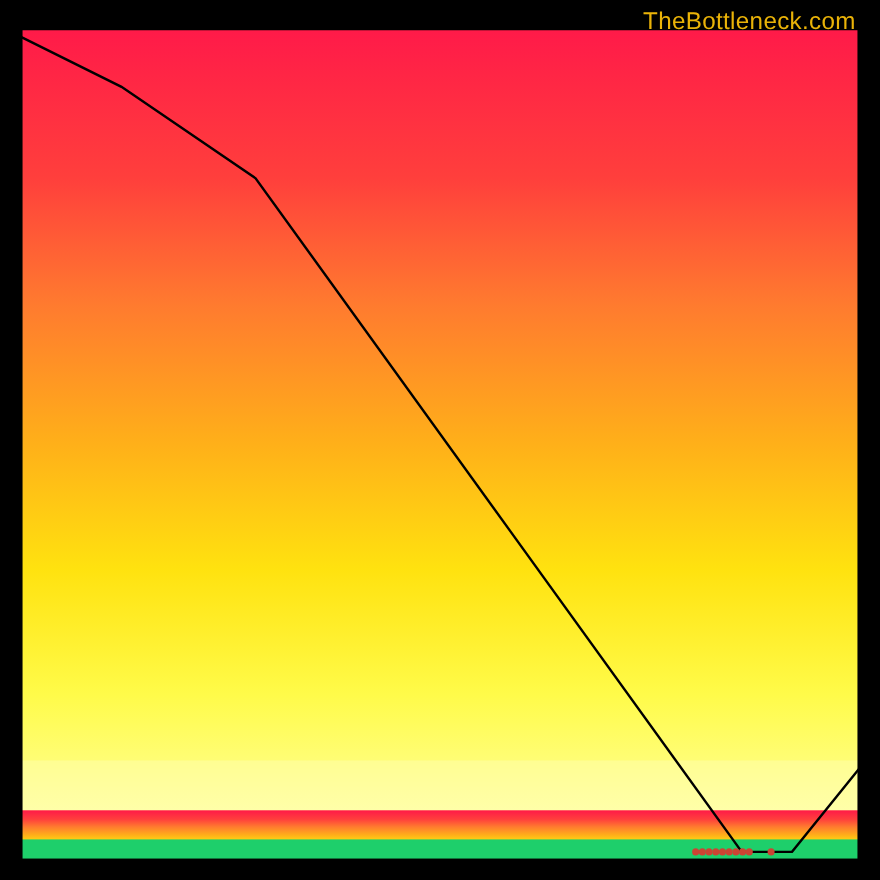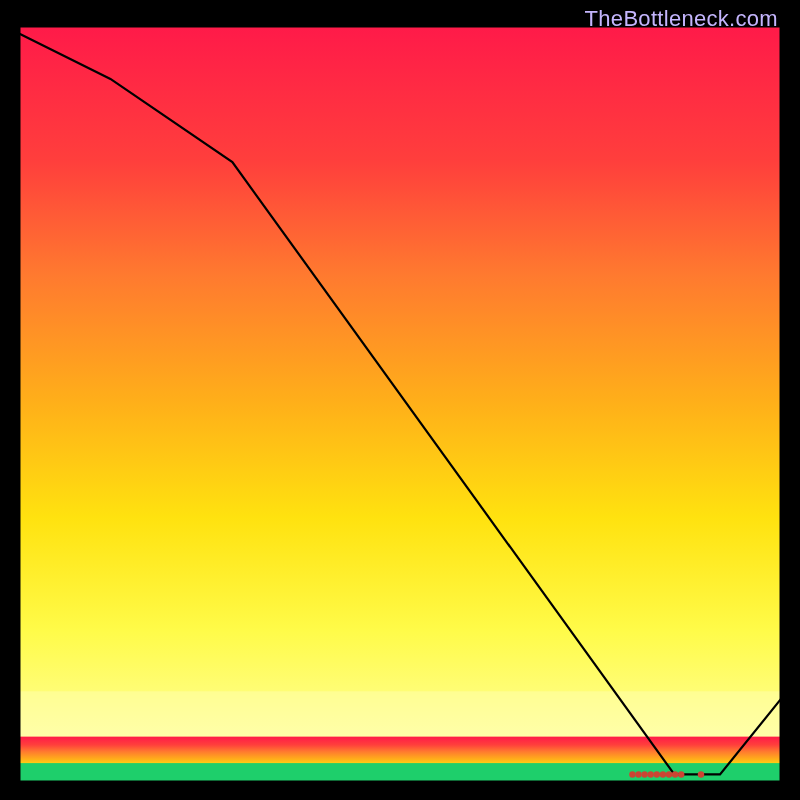--- a/index.html
+++ b/index.html
@@ -13,21 +13,21 @@
   .wrap {
     position: relative;
     width: 800px;
     height: 800px;
     background: #000;
   }
   .watermark {
     position: absolute;
     top: 6px;
     right: 22px;
-    color: #c4b5fd;
+    color: #eab308;
     font-family: Arial, Helvetica, sans-serif;
     font-size: 22px;
     letter-spacing: 0.3px;
     font-weight: 400;
   }
   svg { display: block; }
 </style>
 </head>
 <body>
 

